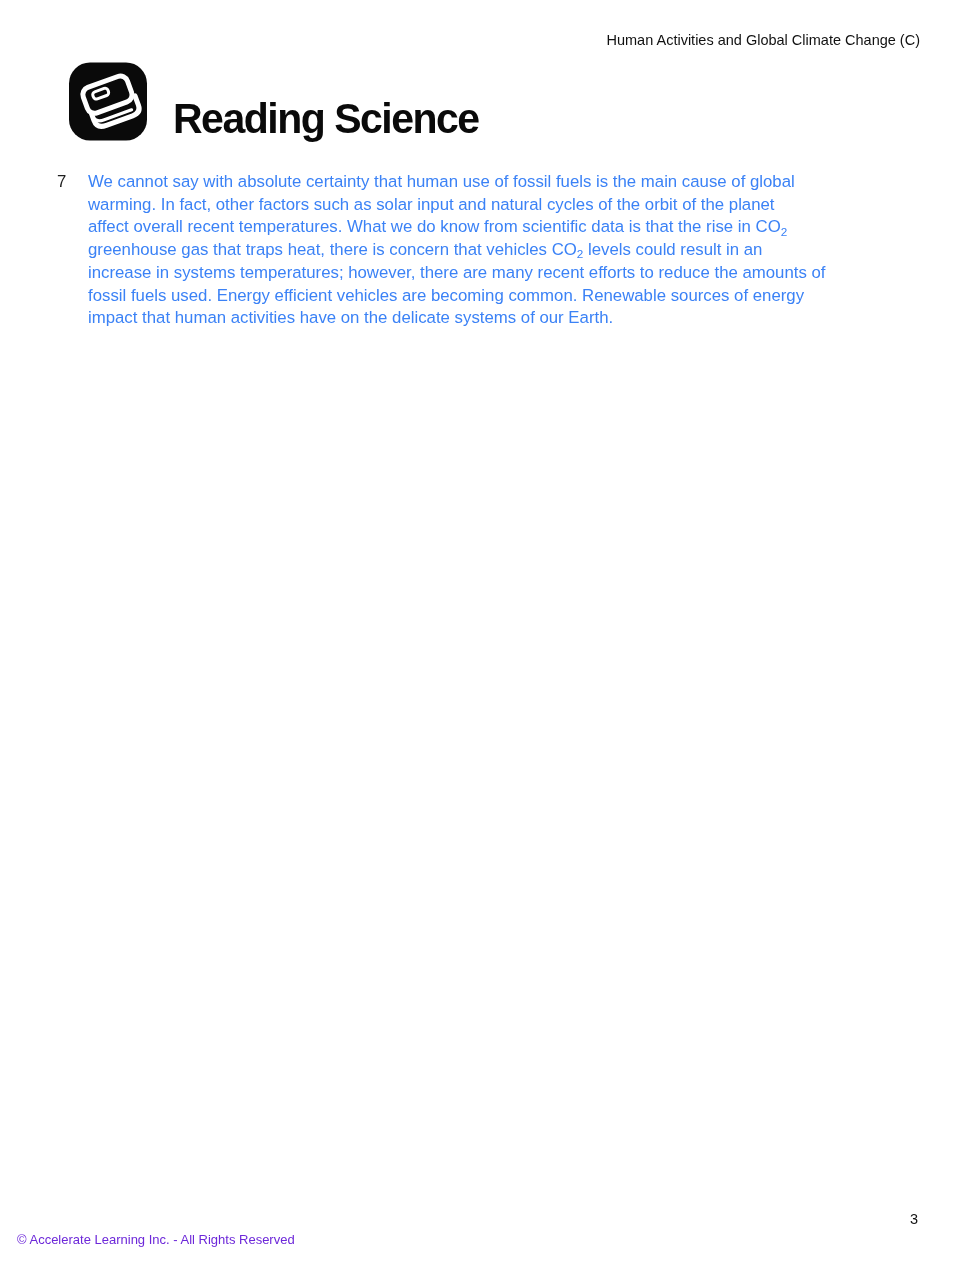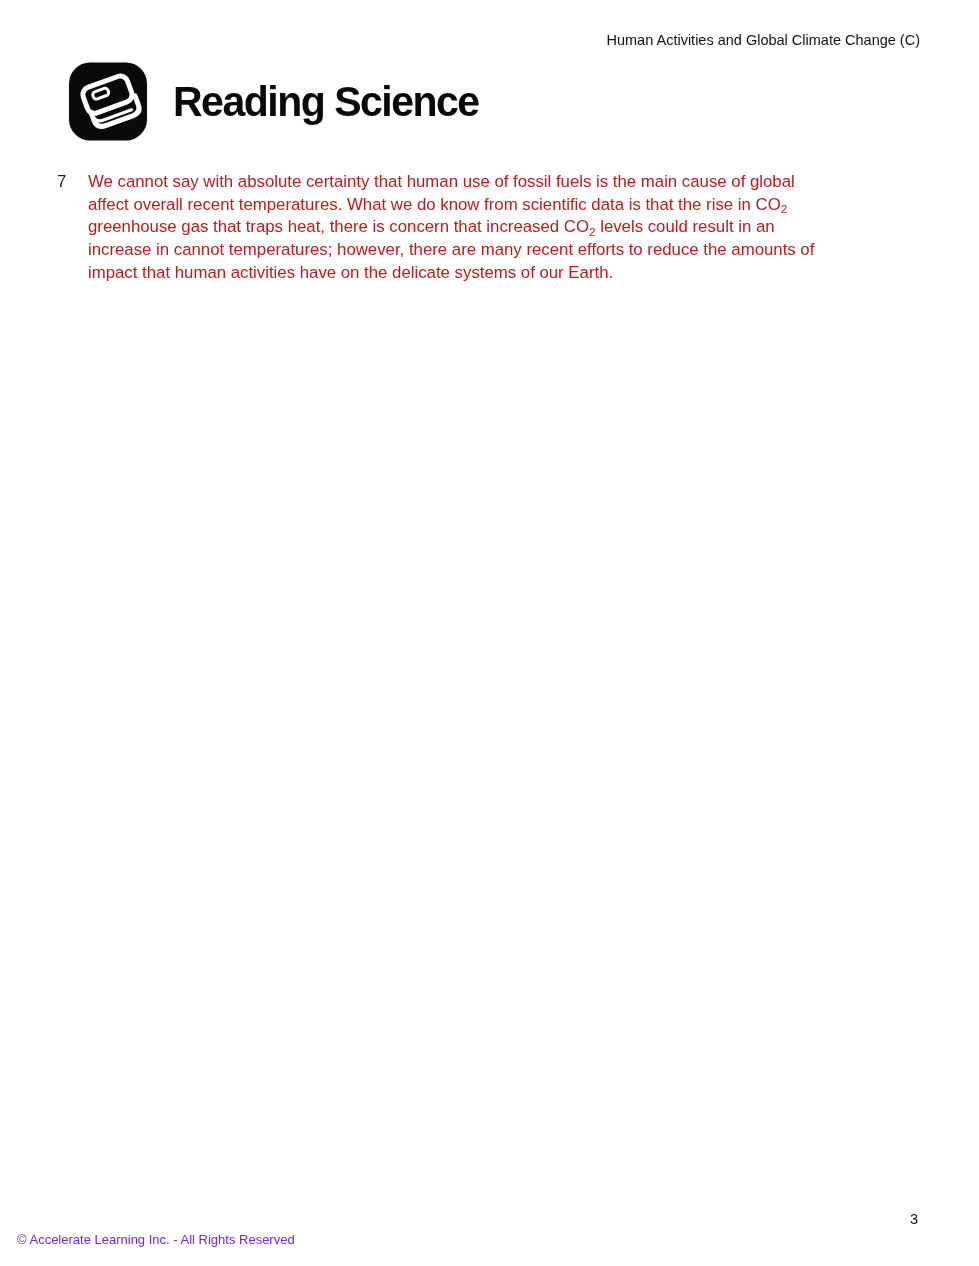--- a/index.html
+++ b/index.html
@@ -19,21 +19,21 @@
     right: 59px;
     font-size: 14.5px;
     color: #111;
     white-space: nowrap;
   }
   .logo {
     position: absolute;
     left: 68px;
     top: 61px;
     display: flex;
-    align-items: center;
+    align-items: flex-end;
   }
   .logo-icon {
     width: 80px;
     height: 81px;
     flex: 0 0 auto;
     display: block;
   }
   .logo-title {
     margin-left: 25px;
     font-size: 41px;
@@ -53,21 +53,21 @@
   .question-number {
     width: 31px;
     font-size: 16.8px;
     line-height: 22.7px;
     color: #1f1f1f;
   }
   .question-text {
     width: 840px;
     font-size: 16.8px;
     line-height: 22.7px;
-    color: #b91c1c;
+    color: #3b82f6;
   }
   .text-line { white-space: nowrap; }
   .question-text sub {
     font-size: 0.7em;
     vertical-align: baseline;
     position: relative;
     top: 0.27em;
     line-height: 0;
   }
   .footer-copyright {
@@ -103,23 +103,25 @@
         <rect x="28.5" y="26.5" width="16" height="7.5" rx="3" stroke-width="3"></rect>
       </g>
     </svg>
     <div class="logo-title">Reading Science</div>
   </div>
 
   <div class="question">
     <div class="question-number">7</div>
     <div class="question-text">
         <div class="text-line"><span>We cannot say with absolute certainty that human use of fossil fuels is the main cause of global</span></div>
+        <div class="text-line"><span>warming. In fact, other factors such as solar input and natural cycles of the orbit of the planet</span></div>
         <div class="text-line"><span>affect overall recent temperatures. What we do know from scientific data is that the rise in CO</span><sub>2</sub></div>
-        <div class="text-line"><span>greenhouse gas that traps heat, there is concern that increased CO</span><sub>2</sub><span> levels could result in an</span></div>
-        <div class="text-line"><span>increase in cannot temperatures; however, there are many recent efforts to reduce the amounts of</span></div>
+        <div class="text-line"><span>greenhouse gas that traps heat, there is concern that vehicles CO</span><sub>2</sub><span> levels could result in an</span></div>
+        <div class="text-line"><span>increase in systems temperatures; however, there are many recent efforts to reduce the amounts of</span></div>
+        <div class="text-line"><span>fossil fuels used. Energy efficient vehicles are becoming common. Renewable sources of energy</span></div>
         <div class="text-line"><span>impact that human activities have on the delicate systems of our Earth.</span></div>
       </div>
   </div>
 
   <div class="footer-copyright">© Accelerate Learning Inc. - All Rights Reserved</div>
 
   <div class="page-number">3</div>
 
 </div>
 

